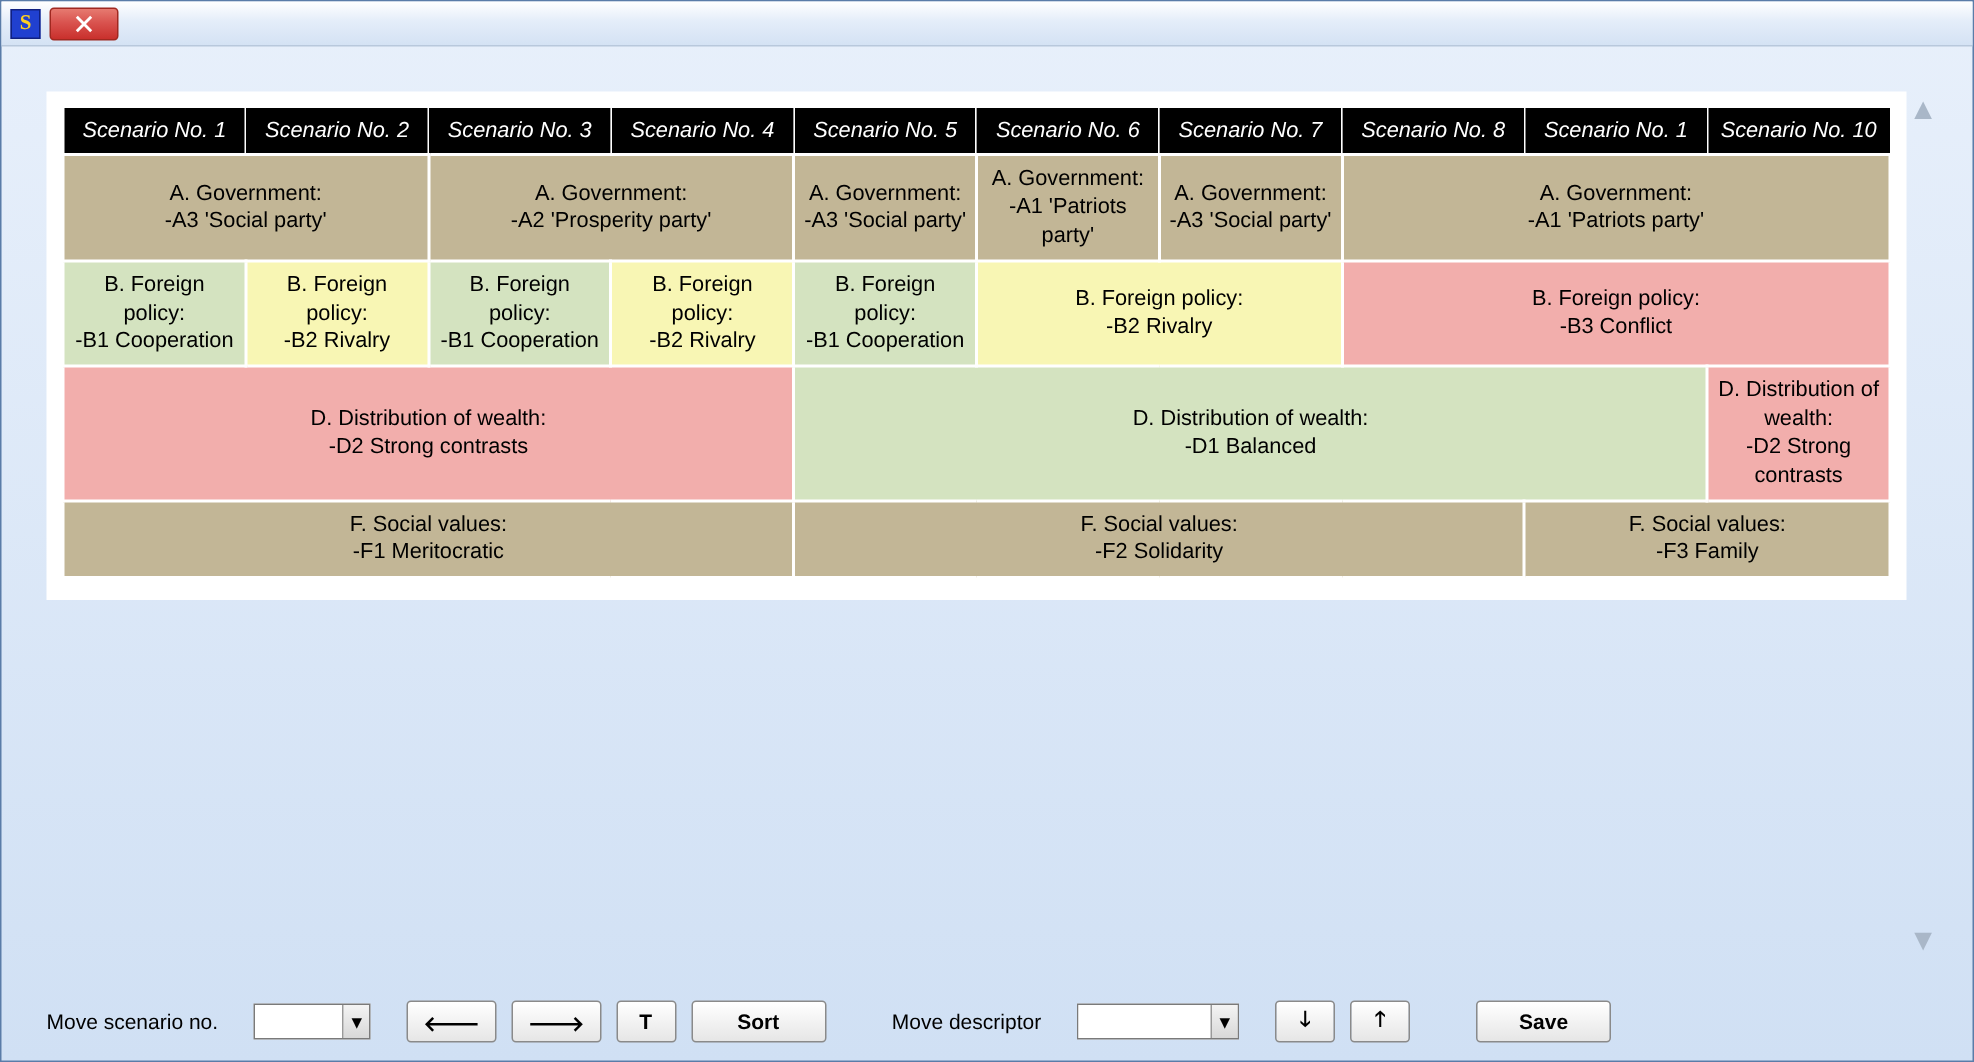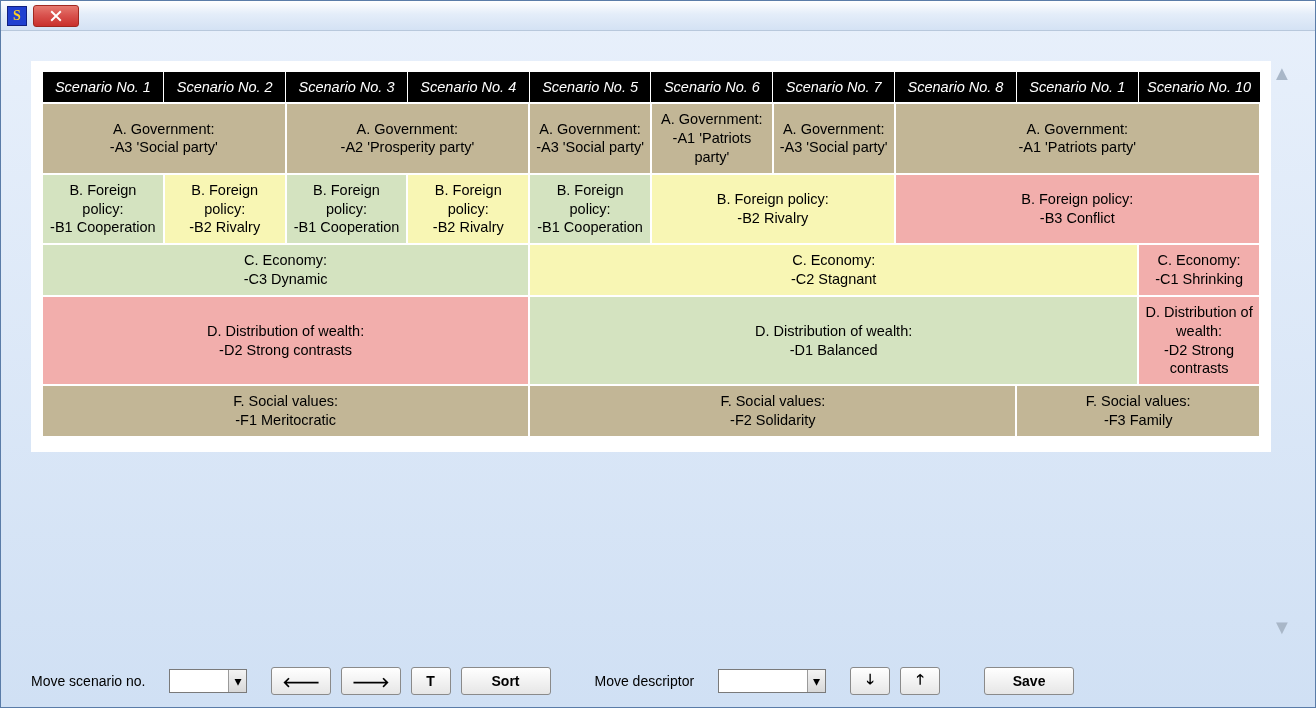--- a/index.html
+++ b/index.html
@@ -200,25 +200,20 @@
               <tr>
                 <td colspan="1" class="c-green">B. Foreign policy:<br>-B1 Cooperation</td>
                 <td colspan="1" class="c-yellow">B. Foreign policy:<br>-B2 Rivalry</td>
                 <td colspan="1" class="c-green">B. Foreign policy:<br>-B1 Cooperation</td>
                 <td colspan="1" class="c-yellow">B. Foreign policy:<br>-B2 Rivalry</td>
                 <td colspan="1" class="c-green">B. Foreign policy:<br>-B1 Cooperation</td>
                 <td colspan="2" class="c-yellow">B. Foreign policy:<br>-B2 Rivalry</td>
                 <td colspan="3" class="c-pink">B. Foreign policy:<br>-B3 Conflict</td>
               </tr>
               <tr>
-                <td colspan="4" class="c-green">C. Economy:<br>-C3 Dynamic</td>
-                <td colspan="5" class="c-yellow">C. Economy:<br>-C2 Stagnant</td>
-                <td colspan="1" class="c-pink">C. Economy:<br>-C1 Shrinking</td>
-              </tr>
-              <tr>
                 <td colspan="4" class="c-pink">D. Distribution of wealth:<br>-D2 Strong contrasts</td>
                 <td colspan="5" class="c-green">D. Distribution of wealth:<br>-D1 Balanced</td>
                 <td colspan="1" class="c-pink">D. Distribution of wealth:<br>-D2 Strong contrasts</td>
               </tr>
               <tr>
                 <td colspan="4" class="c-tan">F. Social values:<br>-F1 Meritocratic</td>
                 <td colspan="4" class="c-tan">F. Social values:<br>-F2 Solidarity</td>
                 <td colspan="2" class="c-tan">F. Social values:<br>-F3 Family</td>
               </tr>
             </tbody>

